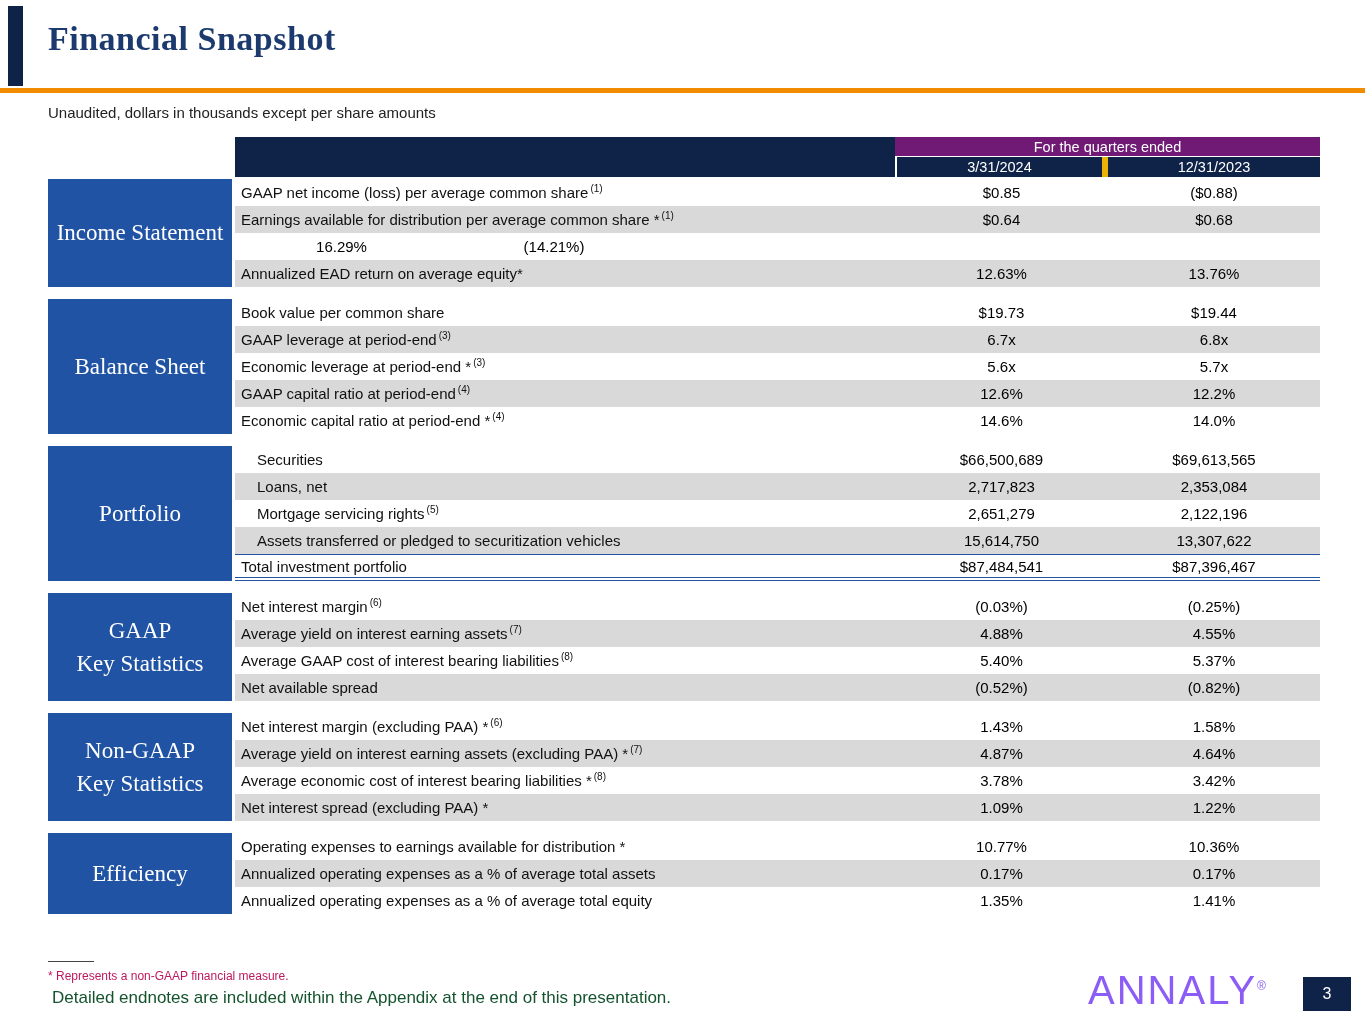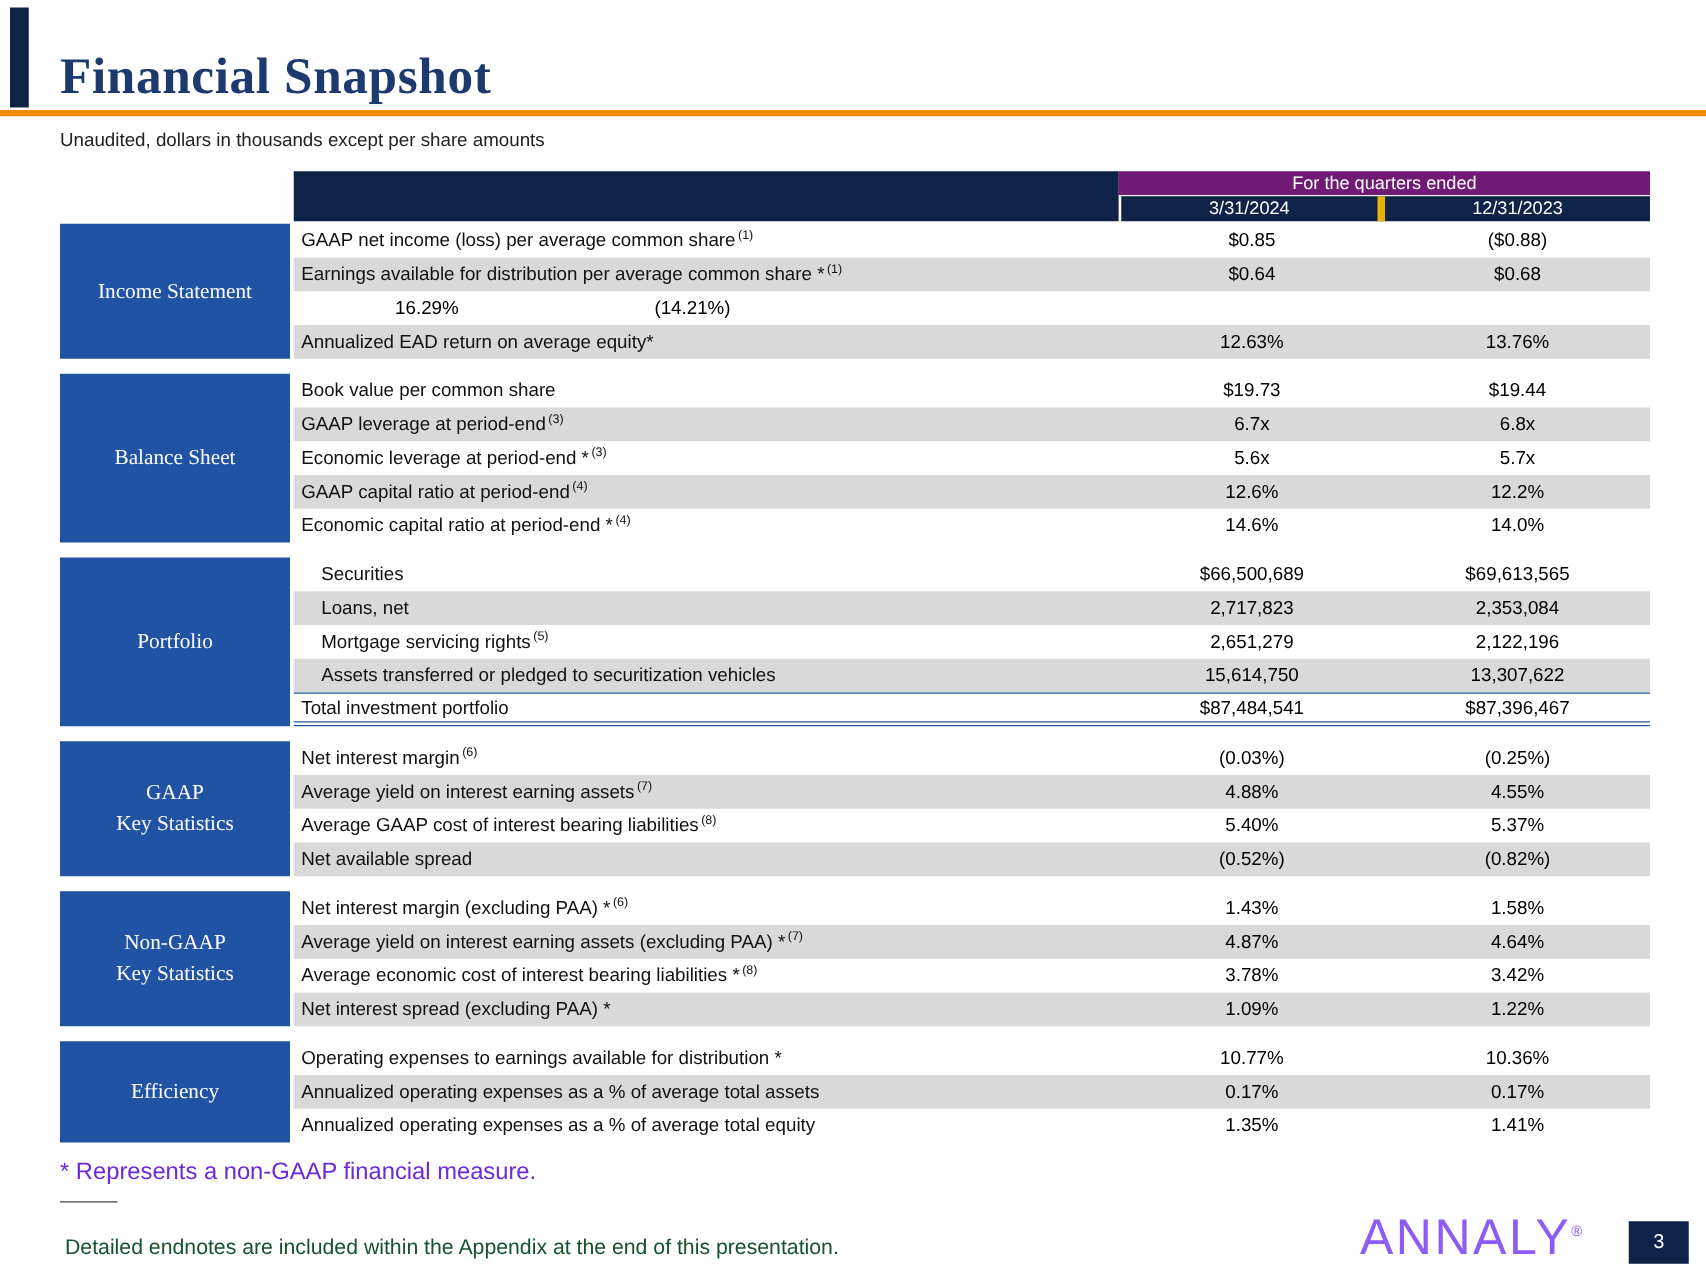--- a/index.html
+++ b/index.html
@@ -7,23 +7,23 @@
   body {
     width: 1365px; height: 1024px;
     font-family: "Liberation Sans", sans-serif;
     overflow: hidden;
   }
   .slide { position: relative; width: 1365px; height: 1024px; background: #fff; overflow: hidden; }
 
   
   .accent-bar { position: absolute; left: 8px; top: 6px; width: 15px; height: 80px; background: #0e2347; }
   .title {
-    position: absolute; left: 48px; top: 36px;
+    position: absolute; left: 48px; top: 20px;
     font-family: "Liberation Serif", serif;
-    font-size: 41px; font-weight: bold; color: #1c3a6e; letter-spacing: 0.5px;
+    font-size: 34px; font-weight: bold; color: #1c3a6e; letter-spacing: 0.5px;
   }
   .orange-rule { position: absolute; left: 0; top: 88px; width: 1365px; height: 5px; background: #f18b00; }
   .subtitle { position: absolute; left: 48px; top: 104px; font-size: 15px; color: #222; }
 
   
   .table { position: absolute; left: 48px; top: 137px; width: 1272px; }
   .table-header { margin-left: 187px; display: flex; height: 40px; }
   .th-left { width: 660px; background: #0e2347; }
   .th-right { width: 425px; display: flex; flex-direction: column; }
   .th-title {
@@ -36,39 +36,39 @@
     background: #0e2347; color: #fff; font-size: 14.5px;
     display: flex; align-items: center; justify-content: center;
   }
   .th-date.c1 { width: 213px; border-left: 2px solid #fff; border-right: 6px solid #eab308; }
   .th-date.c2 { flex: 1; }
 
   .section { display: flex; margin-top: 12px; }
   #sections .section:first-child { margin-top: 2px; }
   .section-label {
     width: 184px; margin-right: 3px; background: #2053a3; color: #ffffff;
-    font-family: "Liberation Serif", serif; font-size: 17px;
+    font-family: "Liberation Serif", serif; font-size: 23px;
     display: flex; align-items: center; justify-content: center;
     text-align: center; white-space: pre-line; line-height: 1.45;
   }
   .section-rows { flex: 1; }
   .row { display: flex; height: 27px; align-items: center; }
   .row.shaded { background: #d9d9d9; }
   .row-label { width: 660px; padding-left: 6px; font-size: 15px; color: #111; white-space: nowrap; }
   .row.indent .row-label { padding-left: 22px; }
   .cell { width: 213px; text-align: center; font-size: 15px; color: #000000; }
   .cell.c2 { width: 212px; }
   .row.total { border-top: 1px solid #24549f; border-bottom: 4px double #24549f; }
   .row-label sup, .footref {
     font-size: 10px; vertical-align: super; line-height: 0; margin-left: 2px; color: #111;
   }
 
   
   .footnote-rule { position: absolute; left: 48px; top: 961px; width: 46px; height: 1px; background: #444; }
-  .footnote1 { position: absolute; left: 48px; top: 927px; font-size: 19px; color: #6d28d9; }
+  .footnote1 { position: absolute; left: 48px; top: 969px; font-size: 12px; color: #be185d; }
   .footnote2 { position: absolute; left: 52px; top: 988px; font-size: 17px; color: #14532d; }
   .logo {
     position: absolute; left: 1088px; top: 968px;
     font-family: Liberation Sans, sans-serif; font-size: 40px; color: #8b5cf6;
     letter-spacing: 2px;
   }
   .logo .reg { font-size: 12px; vertical-align: super; line-height: 0; letter-spacing: 0; }
   .page-box {
     position: absolute; left: 1303px; top: 977px; width: 48px; height: 34px;
     background: #0e2347; color: #fff; font-size: 16px;

